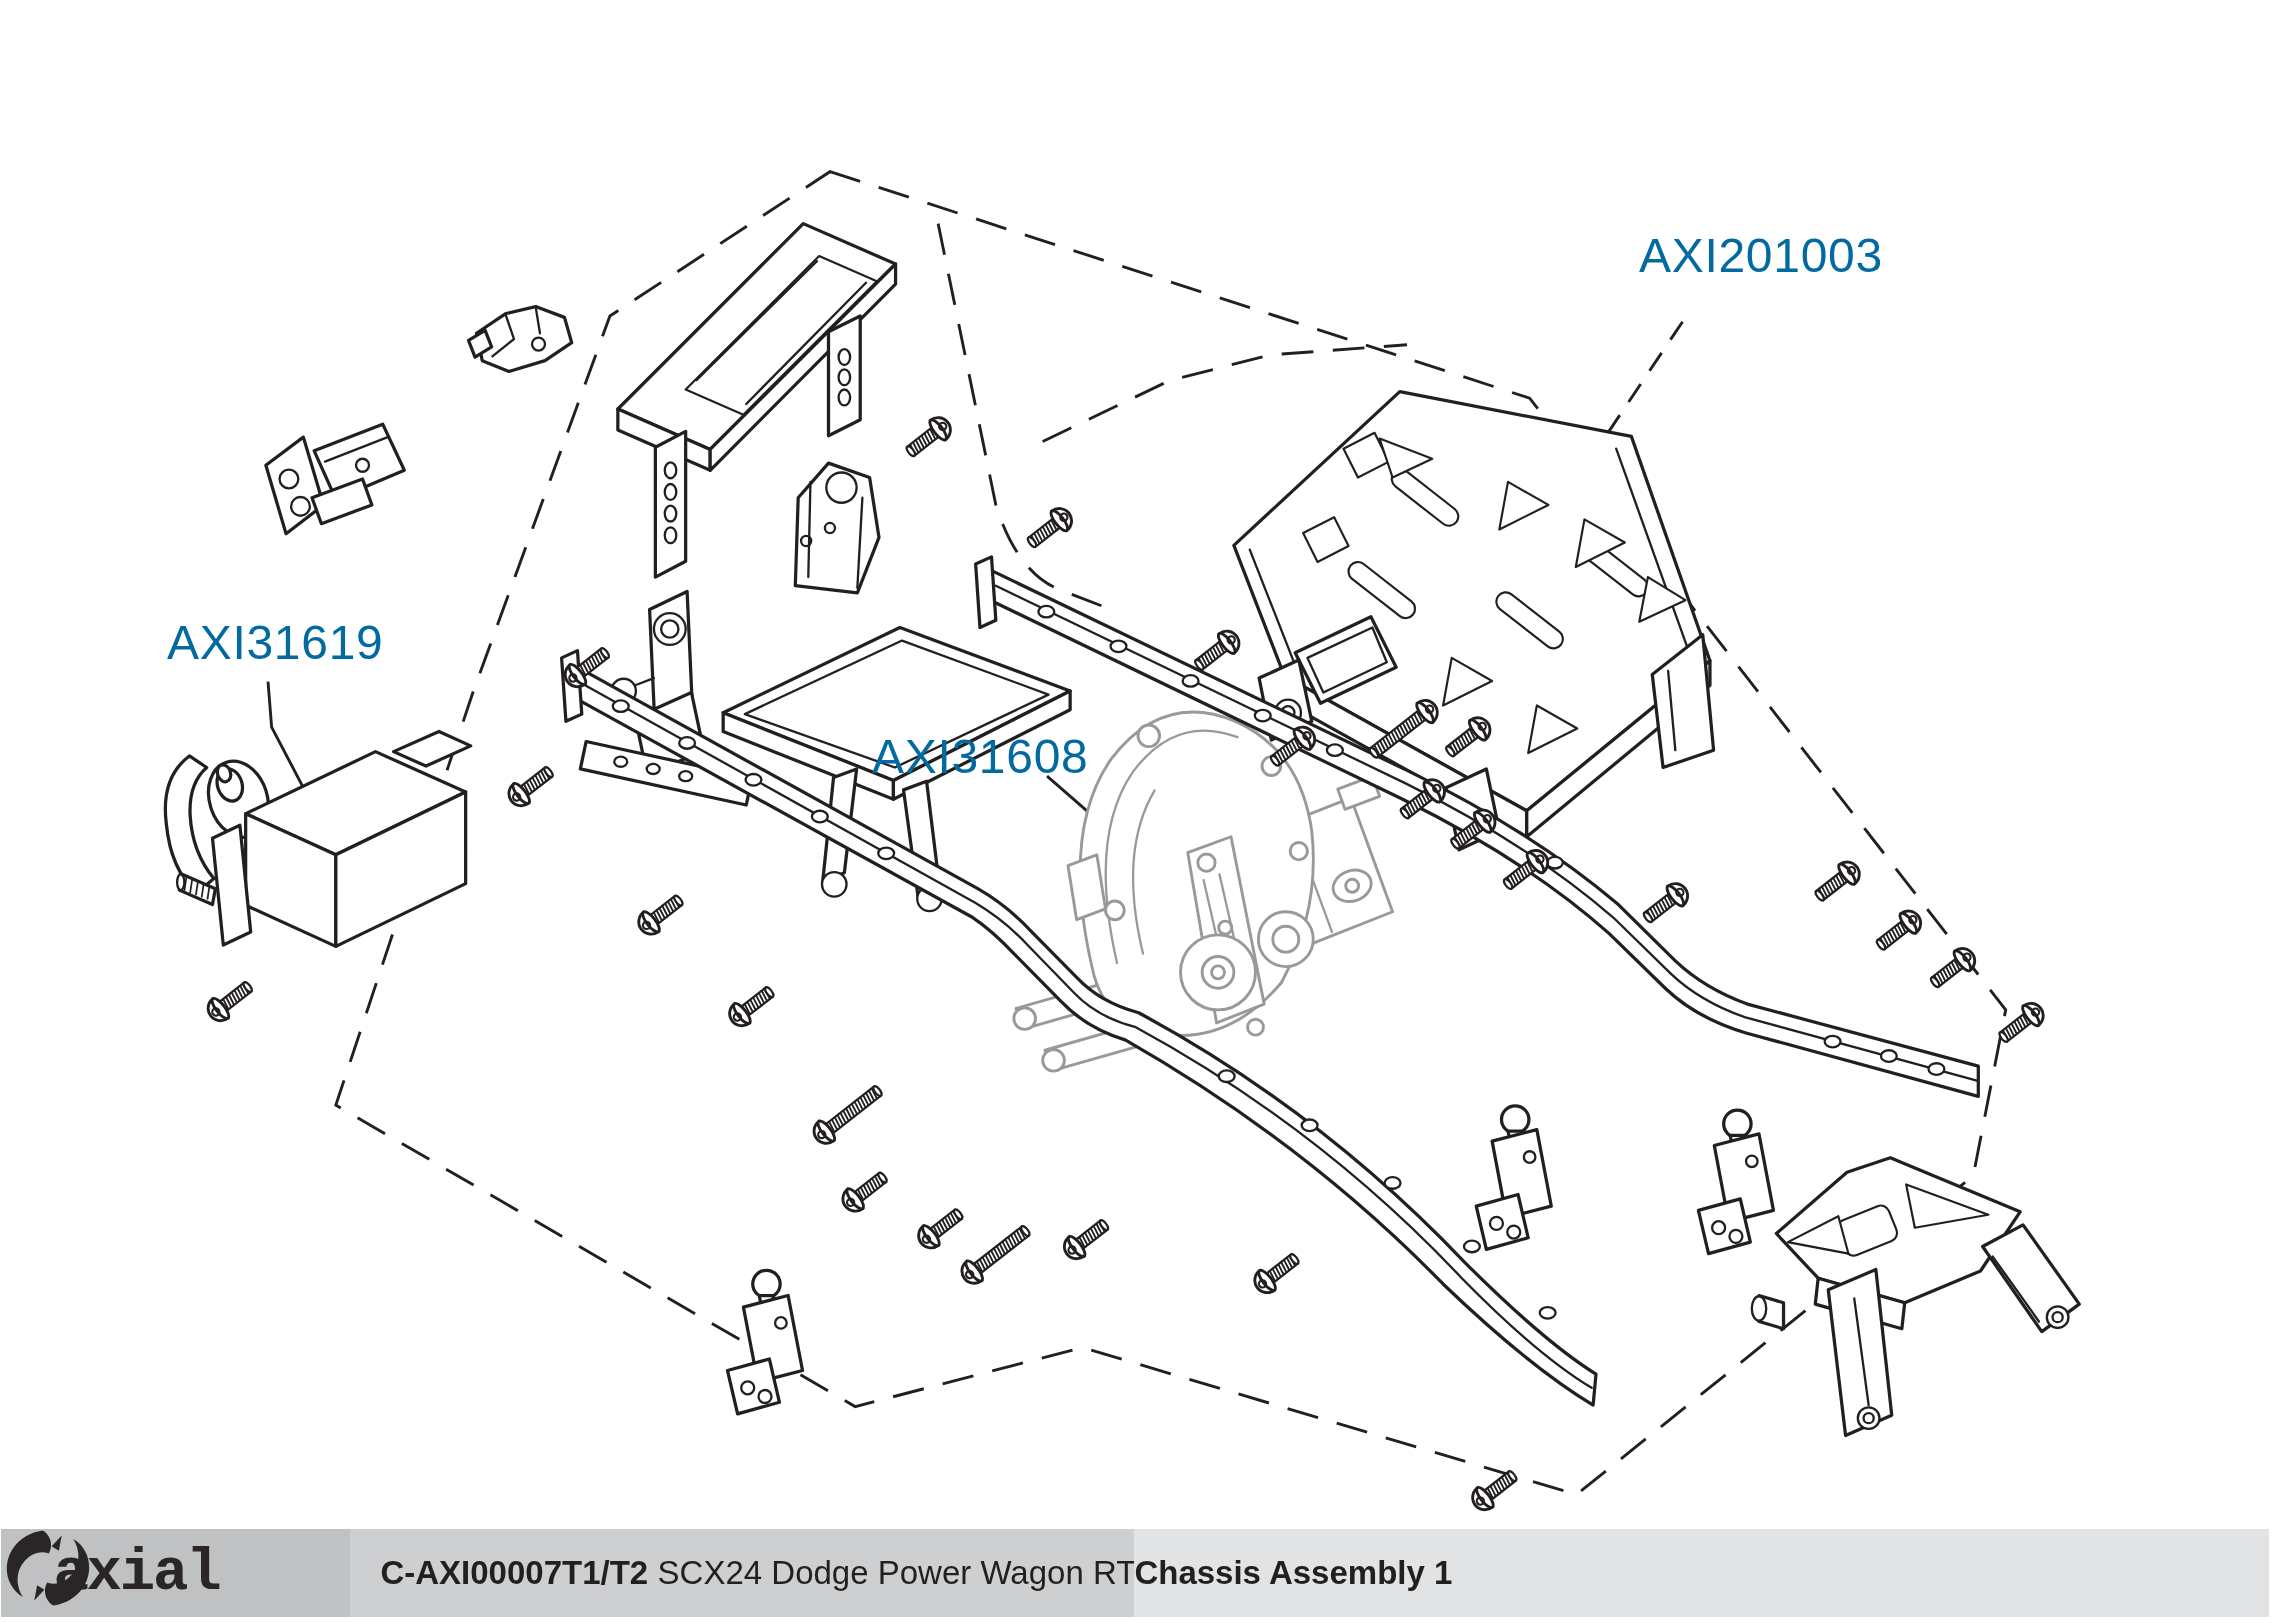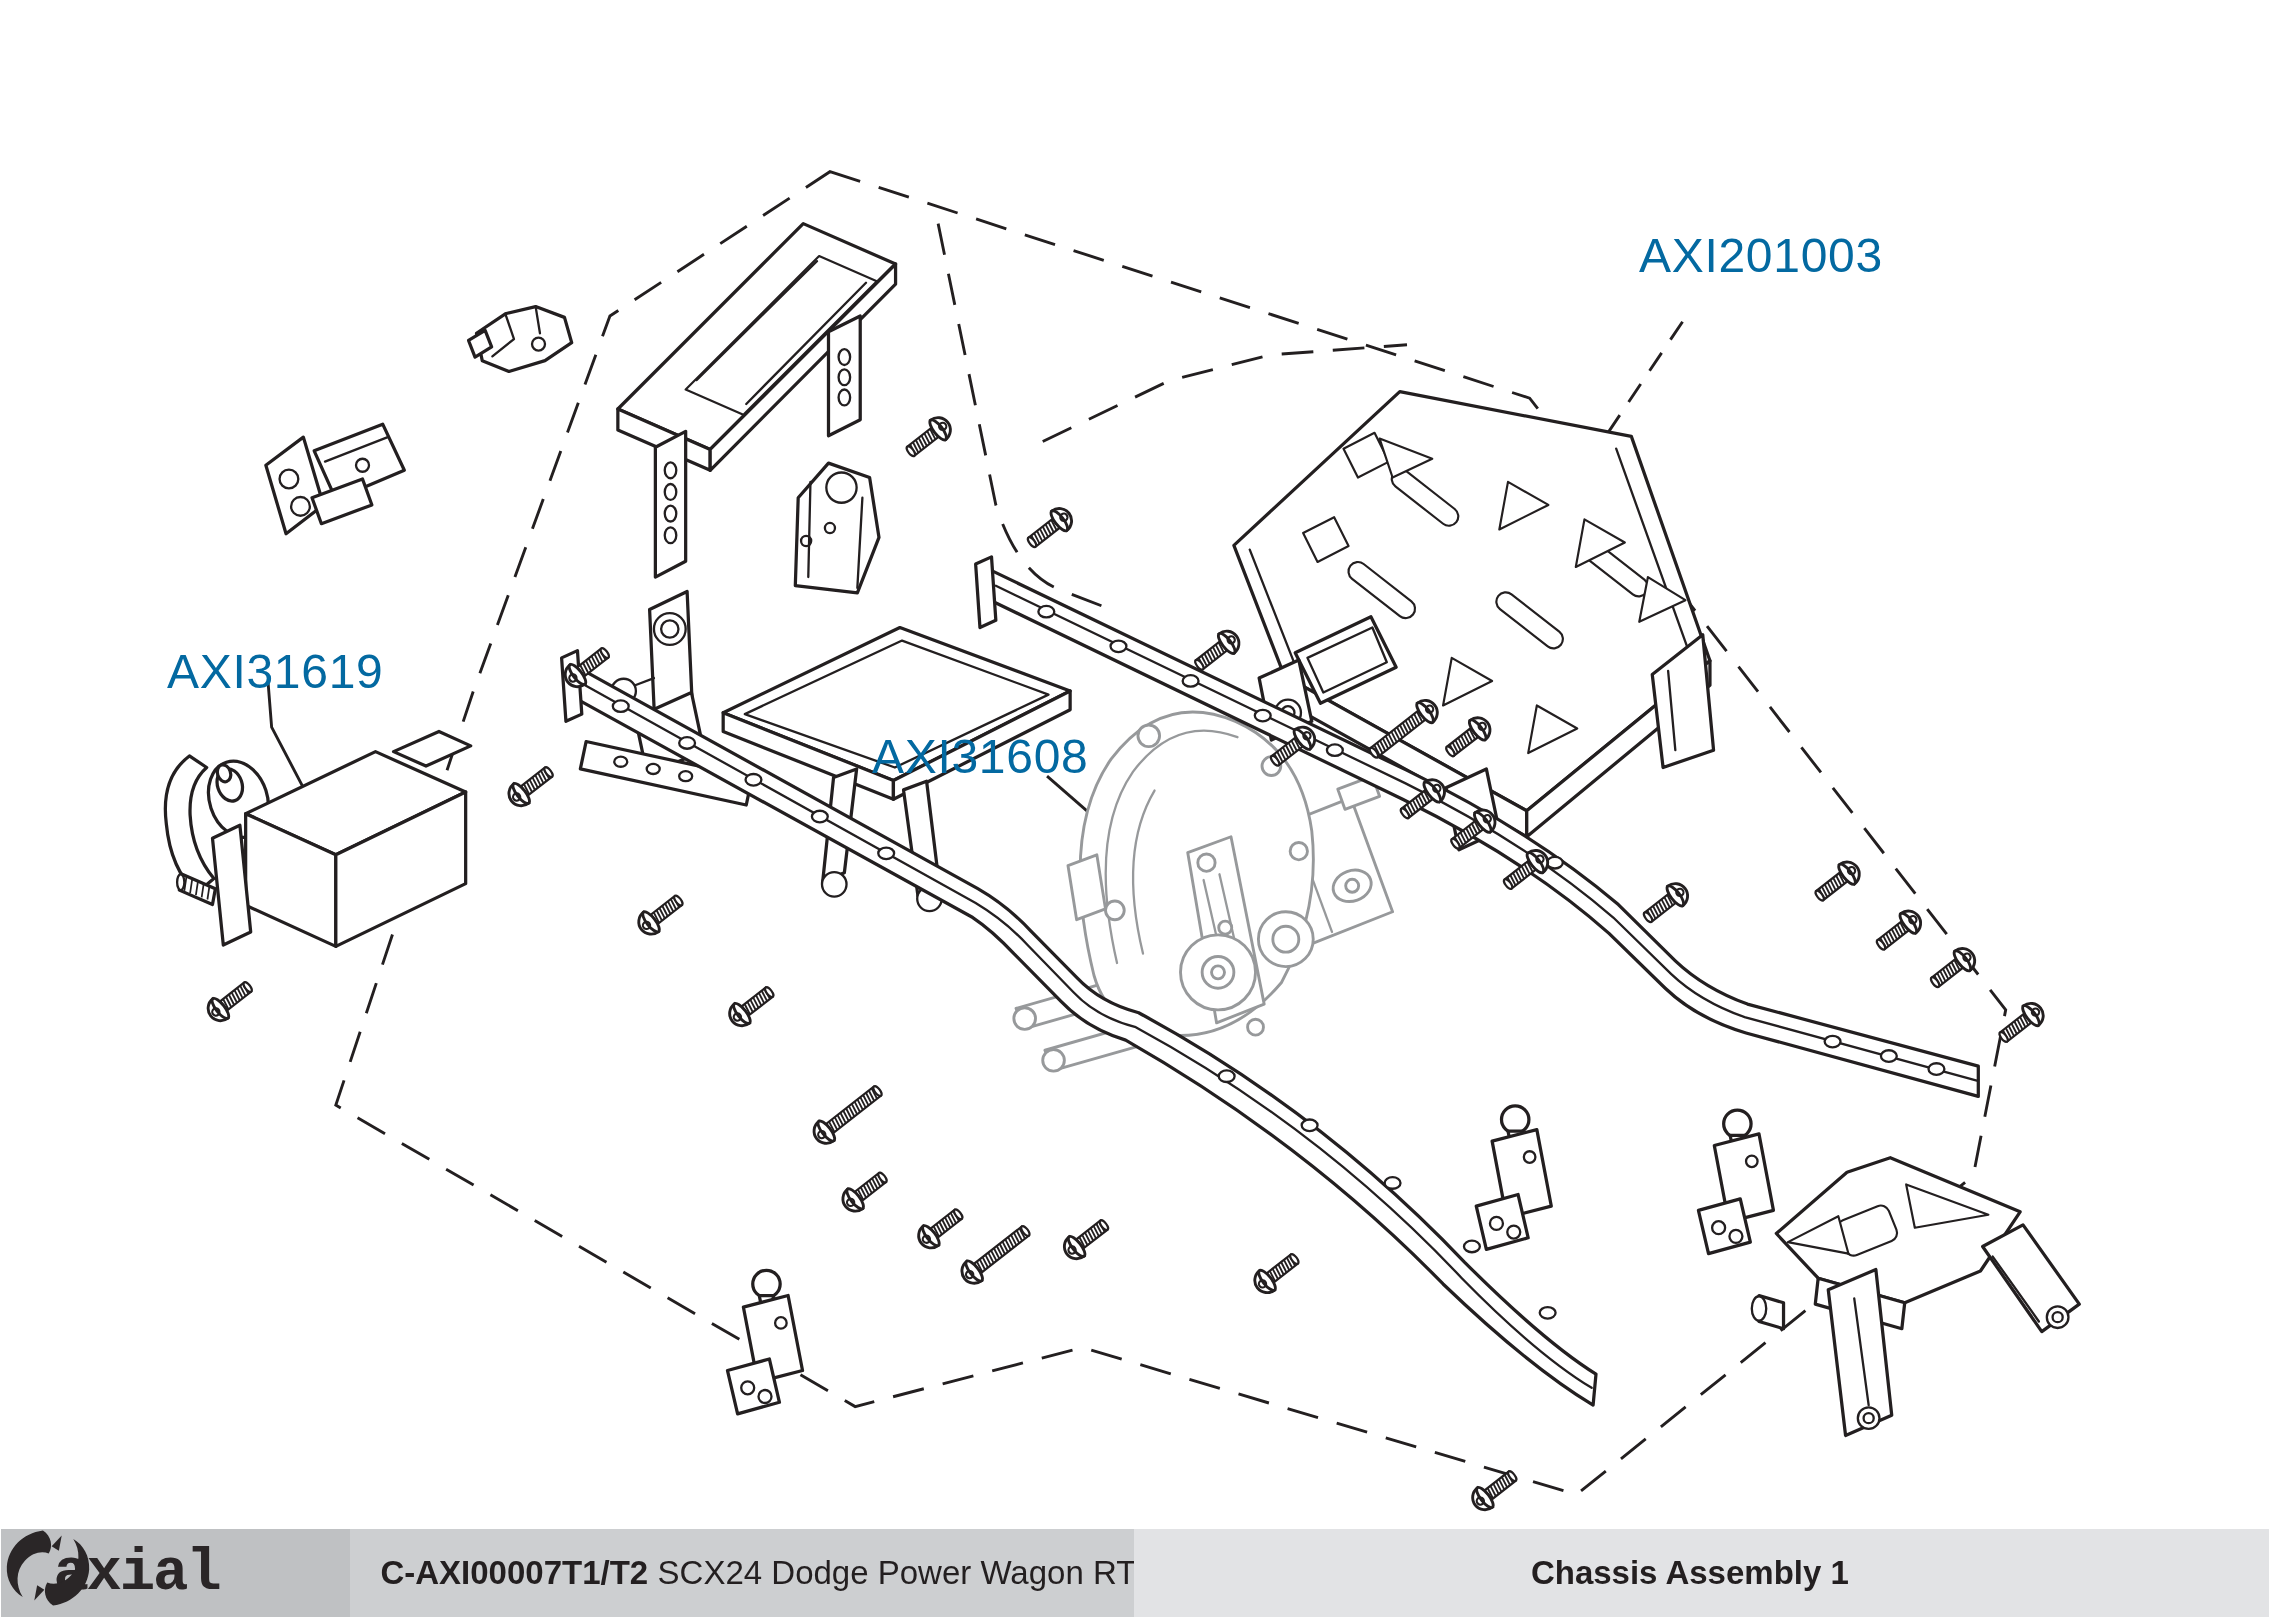--- a/index.html
+++ b/index.html
@@ -16,21 +16,21 @@
   .dash{fill:none;stroke:#231f20;stroke-width:4;stroke-dasharray:44 27;stroke-linecap:butt;}
   .ldr {fill:none;stroke:#231f20;stroke-width:4;}
   .ldrd{fill:none;stroke:#231f20;stroke-width:4;stroke-dasharray:30 22;}
   
   .plabel{position:absolute;font-size:48px;letter-spacing:0.7px;color:#0369a1;white-space:nowrap;}
   
   .footer{position:absolute;left:1.4px;top:1529px;width:2268px;height:88px;display:flex;}
   .seg{height:100%;display:flex;align-items:center;}
   .seg-logo{width:349px;background:#bfc1c3;font-family:Liberation Mono, monospace;}
   .seg-product{width:784px;background:#cdcfd1;padding-left:30px;box-sizing:border-box;}
-  .seg-title{flex:1;background:#e2e3e5;justify-content:center;padding-right:24px;box-sizing:border-box;}
+  .seg-title{flex:1;background:#e2e3e5;justify-content:flex-start;padding-right:24px;box-sizing:border-box;}
   .logo-wrap{display:flex;align-items:center;margin-left:42px;}
   .logo-text{font-size:59px;font-weight:bold;letter-spacing:-2.2px;margin-left:10px;color:#2a2627;}
   .ftext{font-size:33px;color:#231f20;white-space:nowrap;}
   .fbold{font-weight:bold;}
   .fname{margin-left:9.4px;}
 </style>
 </head>
 <body>
 
 <div class="page">
@@ -351,21 +351,21 @@
     <use href="#scrS" transform="translate(2128,1196) rotate(142)"></use>
     <use href="#scrS" transform="translate(2322,1242) rotate(142)"></use>
     <use href="#scrS" transform="translate(2560,1212) rotate(142)"></use>
     <use href="#scrS" transform="translate(2645,1280) rotate(142)"></use>
     <use href="#scrS" transform="translate(2720,1332) rotate(142)"></use>
     <use href="#scrS" transform="translate(2815,1408) rotate(142)"></use>
   </g>
 </svg>
 
 <div class="plabel" style="left:1639px;top:228px;">AXI201003</div>
-<div class="plabel" style="left:167px;top:644px;">AXI31619</div>
+<div class="plabel" style="left:167px;top:615px;">AXI31619</div>
 <div class="plabel" style="left:872px;top:729px;">AXI31608</div>
 
 <div class="footer">
   <div class="seg seg-logo">
     <div class="logo-wrap">
       <svg width="94" height="78" viewBox="0 0 130 108">
         <g fill="#2a2627">
           <path d="M58,2 C30,6 10,26 8,52 C7,70 16,86 30,94 C20,78 20,58 33,44 C43,33 56,30 66,34 C72,24 70,10 58,2 Z"></path>
           <path d="M72,106 C100,102 120,82 122,56 C123,38 114,22 100,14 C110,30 110,50 97,64 C87,75 74,78 64,74 C58,84 60,98 72,106 Z"></path>
           <path d="M46,99 L60,84 L50,78 Z"></path>

